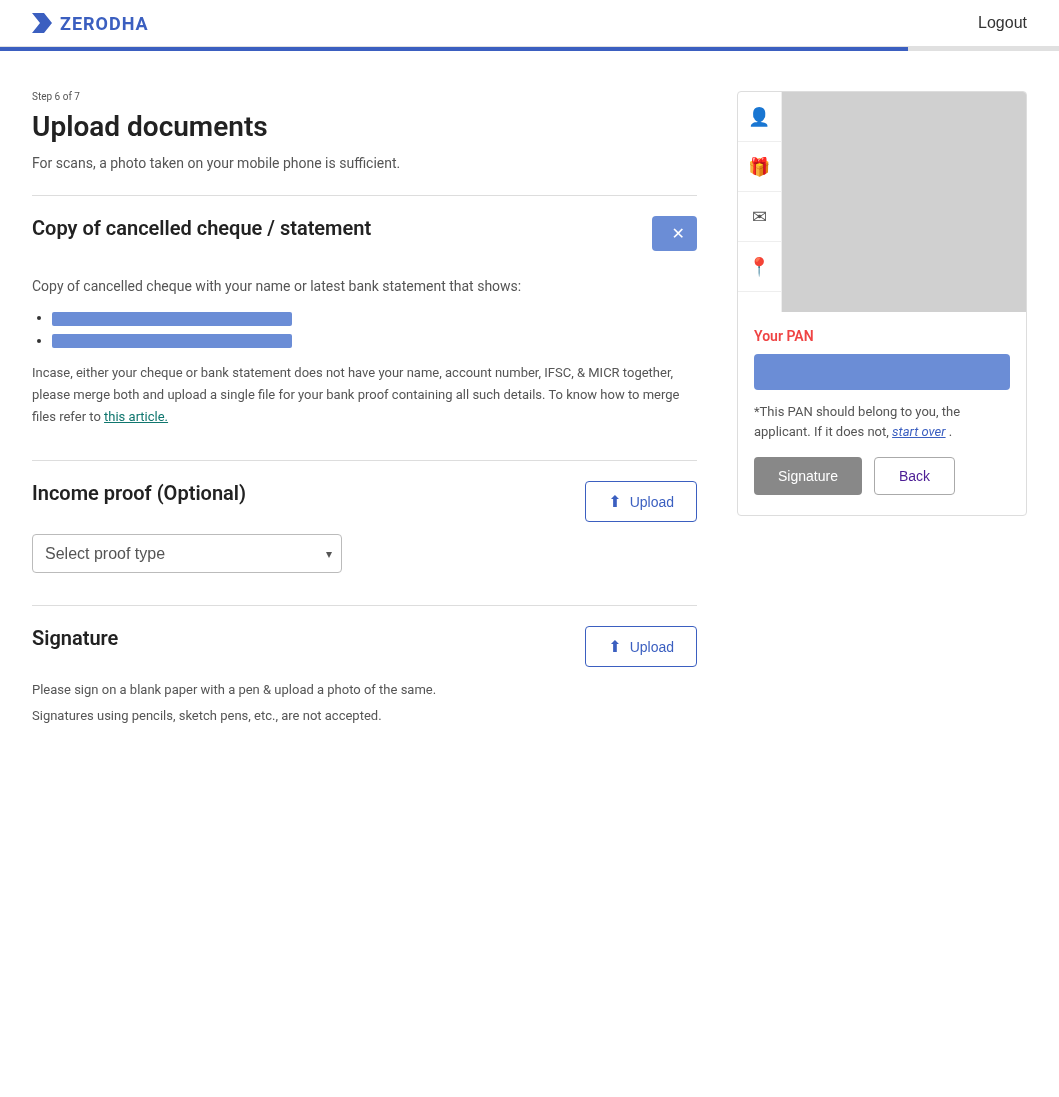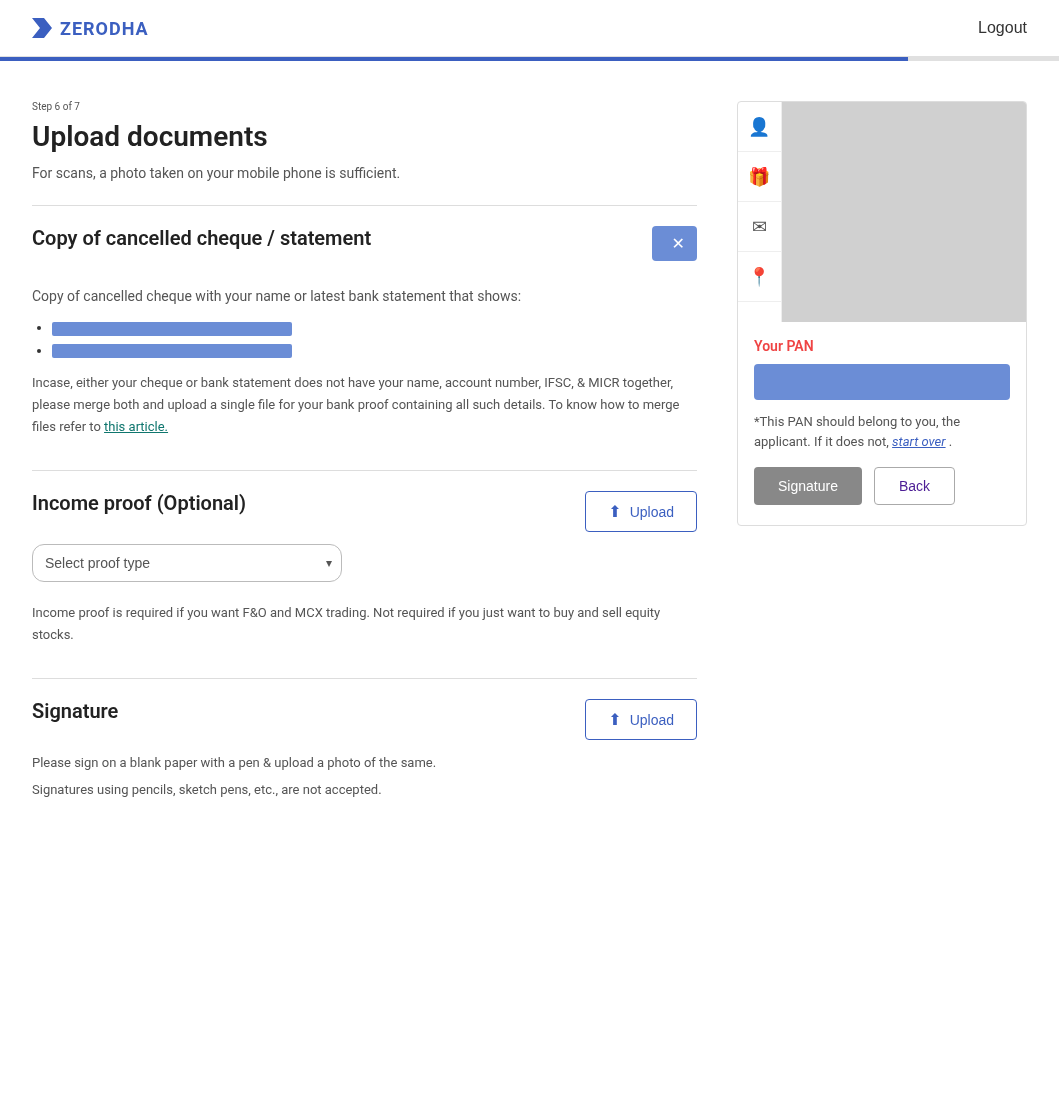--- a/index.html
+++ b/index.html
@@ -1,19 +1,19 @@
 <!DOCTYPE html>
 <html><head>
   <meta charset="utf-8">
   <style>
     * { box-sizing: border-box; margin: 0; padding: 0; }
     body { font-family: -apple-system, BlinkMacSystemFont, 'Segoe UI', Roboto, sans-serif; background: #fff; color: #333; font-size: 14px; }
 
     
-    .header { display: flex; align-items: center; justify-content: space-between; padding: 0 32px; height: 57px; border-bottom: 1px solid #e0e0e0; }
+    .header { display: flex; align-items: center; justify-content: space-between; padding: 0 32px; height: 47px; border-bottom: 1px solid #e0e0e0; }
     .logo { display: flex; align-items: center; gap: 8px; }
     .logo-icon { width: 20px; height: 20px; background: #3b5fc0; clip-path: polygon(0 0, 60% 0, 100% 50%, 60% 100%, 0 100%, 40% 50%); }
     .logo-text { font-size: 18px; font-weight: 700; color: #3b5fc0; letter-spacing: 1px; }
     .logout-btn { background: none; border: none; font-size: 16px; color: #333; cursor: pointer; }
 
     
     .progress-bar { height: 4px; background: #e0e0e0; }
     .progress-fill { height: 4px; background: #3b5fc0; width: calc(6/7 * 100%); }
 
     
@@ -48,21 +48,21 @@
     .bullet-list { list-style: disc; padding-left: 20px; margin-bottom: 14px; }
     .bullet-list li { margin-bottom: 6px; }
     .bullet-item-bar { display: inline-block; background: #6b8dd6; height: 14px; border-radius: 2px; vertical-align: middle; }
 
     
     .info-text { font-size: 13px; color: #555; line-height: 1.7; }
     .link { color: #0f766e; text-decoration: underline; cursor: pointer; }
 
     
     .select-wrapper { position: relative; display: inline-block; }
-    .proof-select { appearance: none; -webkit-appearance: none; background: #fff; border: 1px solid #bbb; border-radius: 12px; padding: 10px 36px 10px 12px; font-size: 14px; color: #555; width: 310px; cursor: pointer; }
+    .proof-select { appearance: none; -webkit-appearance: none; background: #fff; border: 1px solid #bbb; border-radius: 4px; padding: 10px 36px 10px 12px; font-size: 16px; color: #555; width: 310px; cursor: pointer; }
     .select-arrow { position: absolute; right: 10px; top: 50%; transform: translateY(-50%); pointer-events: none; font-size: 12px; color: #555; }
 
     
     .right-panel { border: 1px solid #ddd; border-radius: 4px; overflow: hidden; }
     .panel-icon-row { display: flex; align-items: center; justify-content: center; padding: 14px; border-bottom: 1px solid #eee; font-size: 18px; color: #555; }
     .panel-icons { display: flex; flex-direction: column; width: 44px; border-right: 1px solid #eee; }
     .panel-main { display: flex; }
     .panel-content { flex: 1; padding: 0; }
     .panel-image-area { width: 100%; height: 220px; background: #d0d0d0; }
 
@@ -151,21 +151,20 @@
           <option value="">Select proof type</option>
           <option value="bank_statement">Latest 6 months bank statement</option>
           <option value="salary_slips">Latest 3 months salary slips</option>
           <option value="itr">Latest ITR acknowledgement</option>
           <option value="holding">Holding statement</option>
           <option value="networth">Net worth certificate</option>
         </select>
         <span class="select-arrow">▾</span>
       </div>
 
-      <p class="info-text" style="margin-top:20px;">Income proof is required if you want F&amp;O and MCX trading. Not required if you just want to buy and sell equity stocks.</p>
     </div>
 
     <hr class="divider">
 
     <div class="section">
       <div class="section-header">
         <h2 class="section-title">Signature</h2>
         <button class="upload-btn">
           <span class="upload-icon">⬆</span>
           <span>Upload</span>

